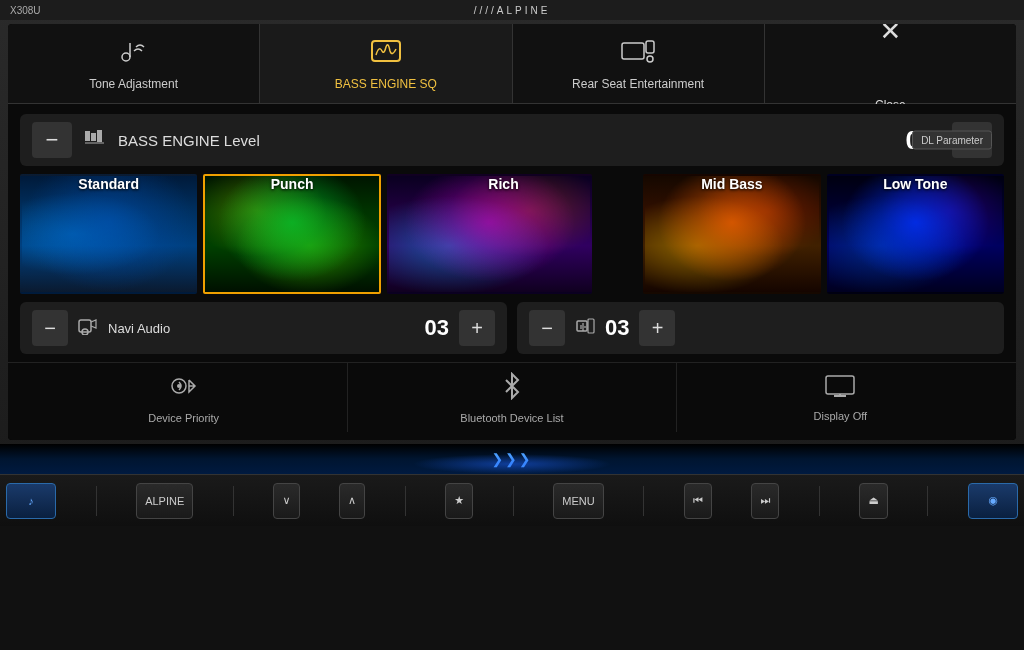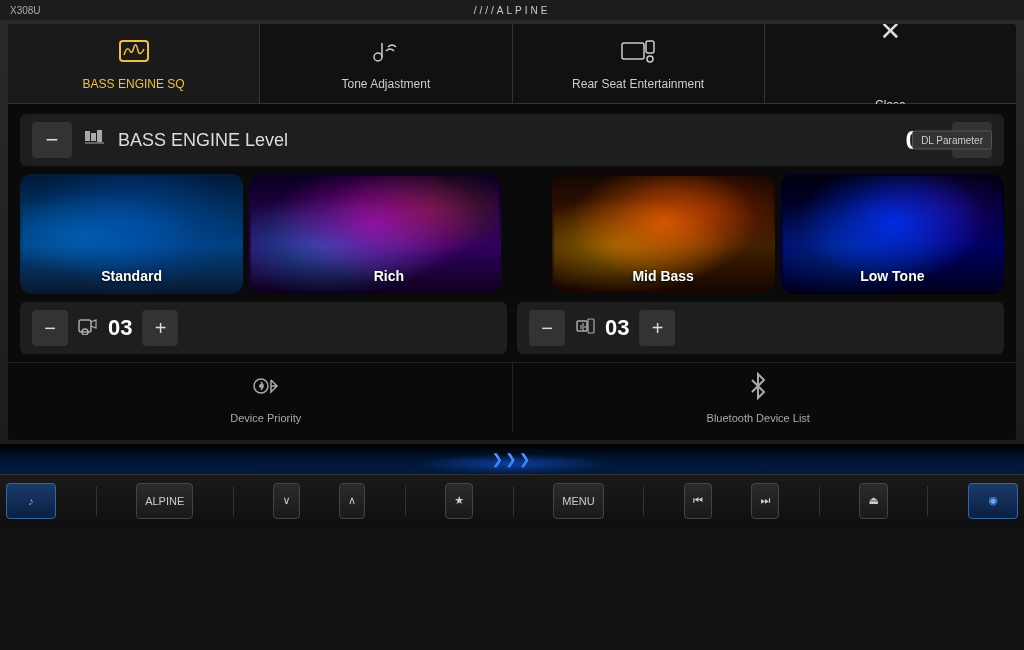--- a/index.html
+++ b/index.html
@@ -122,21 +122,21 @@
       height: 36px;
       font-size: 22px;
       cursor: pointer;
       display: flex;
       align-items: center;
       justify-content: center;
       color: #ddd;
     }
     .level-icon { font-size: 18px; color: #aaa; }
     .level-label {
-      font-size: 18px;
+      font-size: 15px;
       color: #ddd;
       flex: 1;
     }
     .level-value {
       font-size: 26px;
       color: #fff;
       font-weight: bold;
       min-width: 40px;
       text-align: center;
     }
@@ -155,26 +155,25 @@
     }
 
     
     .presets-row {
       display: flex;
       gap: 6px;
       height: 120px;
     }
     .preset-card {
       flex: 1;
-      border-radius: 12px;
+      border-radius: 2px;
       overflow: hidden;
       display: flex;
       flex-direction: column;
       align-items: center;
-      justify-content: flex-end;
       padding-bottom: 8px;
       cursor: pointer;
       position: relative;
       border: 2px solid transparent;
     }
     .preset-card.active { border-color: #f0a000; }
     .preset-label {
       color: #fff;
       font-size: 14px;
       font-weight: bold;
@@ -365,39 +364,39 @@
 
   <div class="top-bar">
     <span class="model-label">X308U</span>
     <span class="brand-label">////ALPINE</span>
   </div>
 
   <div class="screen">
 
     <div class="nav-tabs">
 
-      <div class="nav-tab active">
-        <span class="tab-icon">
-          <svg width="32" height="28" viewBox="0 0 32 28" fill="none">
-            <rect x="2" y="4" width="28" height="20" rx="3" stroke="#f0c040" stroke-width="2" fill="none"></rect>
-            <path d="M6 18 Q9 8 12 14 Q14 18 16 10 Q18 4 20 14 Q22 20 26 12" stroke="#f0c040" stroke-width="1.5" fill="none"></path>
-          </svg>
-        </span>
-        <span class="tab-label">BASS ENGINE SQ</span>
-      </div>
-
       <div class="nav-tab">
         <span class="tab-icon">
           <svg width="32" height="28" viewBox="0 0 32 28" fill="none">
             <circle cx="8" cy="20" r="4" stroke="#ccc" stroke-width="1.5" fill="none"></circle>
             <line x1="12" y1="20" x2="12" y2="6" stroke="#ccc" stroke-width="1.5"></line>
             <path d="M16 14 Q20 10 24 14 M18 10 Q22 6 26 10" stroke="#ccc" stroke-width="1.5" fill="none"></path>
           </svg>
         </span>
         <span class="tab-label">Tone Adjastment</span>
+      </div>
+
+      <div class="nav-tab active">
+        <span class="tab-icon">
+          <svg width="32" height="28" viewBox="0 0 32 28" fill="none">
+            <rect x="2" y="4" width="28" height="20" rx="3" stroke="#f0c040" stroke-width="2" fill="none"></rect>
+            <path d="M6 18 Q9 8 12 14 Q14 18 16 10 Q18 4 20 14 Q22 20 26 12" stroke="#f0c040" stroke-width="1.5" fill="none"></path>
+          </svg>
+        </span>
+        <span class="tab-label">BASS ENGINE SQ</span>
       </div>
 
       <div class="nav-tab">
         <span class="tab-icon">
           <svg width="36" height="28" viewBox="0 0 36 28" fill="none">
             <rect x="2" y="6" width="22" height="16" rx="2" stroke="#ccc" stroke-width="1.5" fill="none"></rect>
             <rect x="26" y="4" width="8" height="12" rx="2" stroke="#ccc" stroke-width="1.5" fill="none"></rect>
             <circle cx="30" cy="22" r="3" stroke="#ccc" stroke-width="1.5" fill="none"></circle>
           </svg>
         </span>
@@ -427,20 +426,23 @@
         <button class="level-btn">+</button>
         <button class="dl-param-btn">DL Parameter</button>
       </div>
 
       <div class="presets-row">
 
         <div class="preset-card preset-standard">
           <span class="preset-label">Standard</span>
         </div>
 
+        <div class="preset-card preset-punch active">
+          <span class="preset-label">Punch</span>
+        </div>
 
         <div class="preset-card preset-rich">
           <span class="preset-label">Rich</span>
         </div>
 
         <div class="preset-card preset-midbass">
           <span class="preset-label">Mid Bass</span>
         </div>
 
         <div class="preset-card preset-lowbass">
@@ -452,20 +454,21 @@
 
         <div class="audio-ctrl">
           <button class="ctrl-btn">−</button>
           <span style="font-size:18px;color:#aaa;">
             <svg width="20" height="18" viewBox="0 0 20 18" fill="none">
               <rect x="1" y="3" width="12" height="12" rx="2" stroke="#aaa" stroke-width="1.5" fill="none"></rect>
               <circle cx="7" cy="15" r="3" stroke="#aaa" stroke-width="1.5" fill="none"></circle>
               <path d="M13 5 L18 3 L18 11 L13 9" stroke="#aaa" stroke-width="1.2" fill="none"></path>
             </svg>
           </span>
+          <span class="audio-ctrl-label">Navi Audio</span>
           <span class="audio-ctrl-value">03</span>
           <button class="ctrl-btn">+</button>
         </div>
 
         <div class="audio-ctrl">
           <button class="ctrl-btn">−</button>
           <span style="font-size:18px;color:#aaa;">
             <svg width="20" height="18" viewBox="0 0 20 18" fill="none">
               <rect x="2" y="4" width="10" height="10" rx="1" stroke="#aaa" stroke-width="1.5" fill="none"></rect>
               <path d="M6 8 L6 12 M8 6 L8 14 M10 9 L10 11" stroke="#aaa" stroke-width="1.2"></path>
@@ -494,20 +497,30 @@
 
         <div class="func-btn">
           <span class="func-icon">
             <svg width="24" height="28" viewBox="0 0 24 28" fill="none">
               <path d="M6 8 L18 20 L12 26 L12 2 L18 8 L6 20" stroke="#aaa" stroke-width="2" fill="none"></path>
             </svg>
           </span>
           <span class="func-label">Bluetooth Device List</span>
         </div>
 
+        <div class="func-btn">
+          <span class="func-icon">
+            <svg width="32" height="24" viewBox="0 0 32 24" fill="none">
+              <rect x="2" y="2" width="28" height="18" rx="2" stroke="#aaa" stroke-width="1.5" fill="none"></rect>
+              <line x1="10" y1="22" x2="22" y2="22" stroke="#aaa" stroke-width="2"></line>
+              <line x1="16" y1="20" x2="16" y2="22" stroke="#aaa" stroke-width="2"></line>
+            </svg>
+          </span>
+          <span class="func-label">Display Off</span>
+        </div>
       </div>
 
     </div>
   </div>
 
   <div class="glow-strip">
     <div class="glow-effect"></div>
     <span class="glow-chevrons">❯❯❯</span>
   </div>
 

